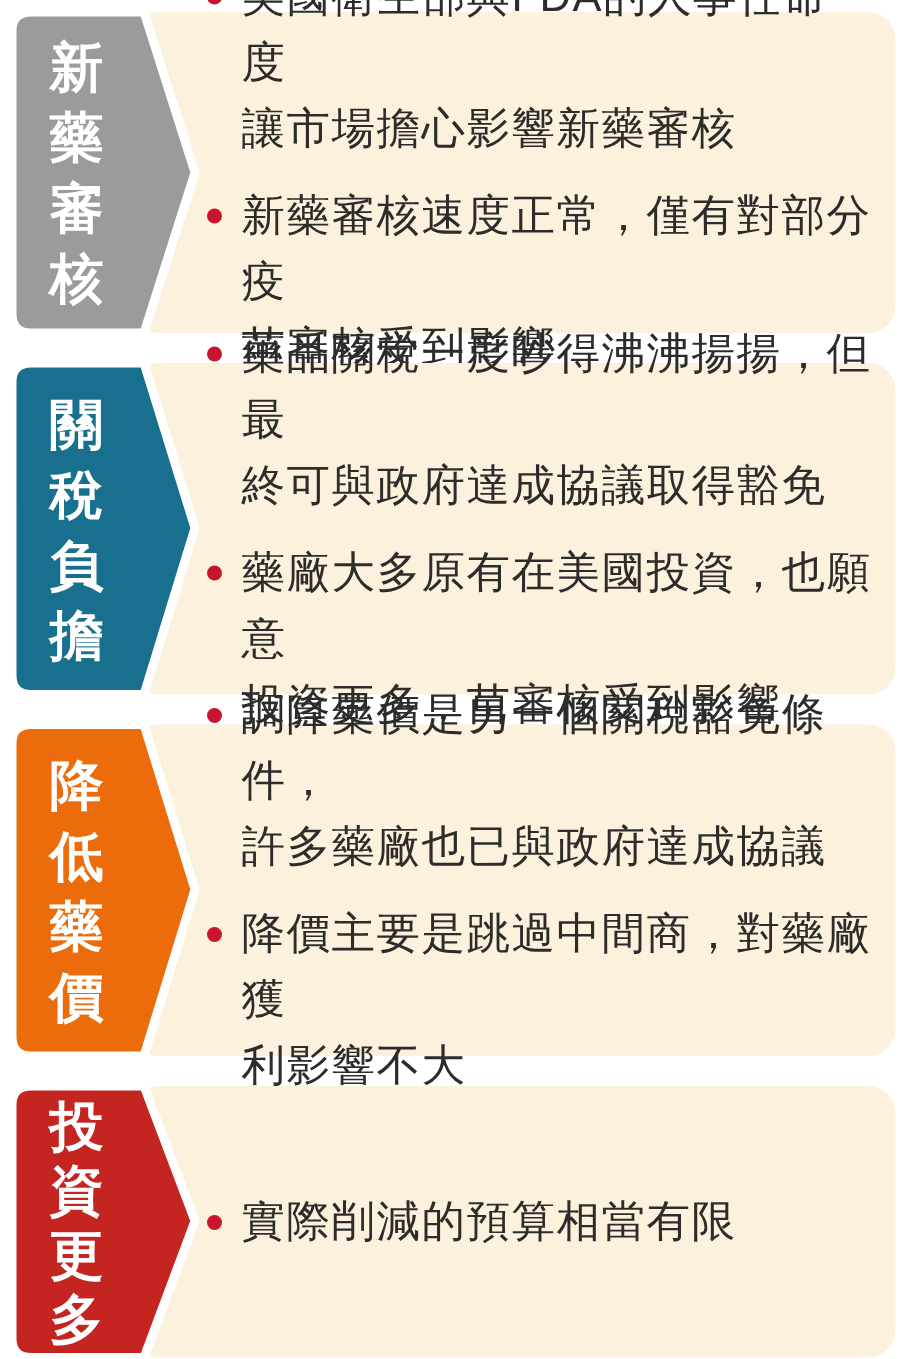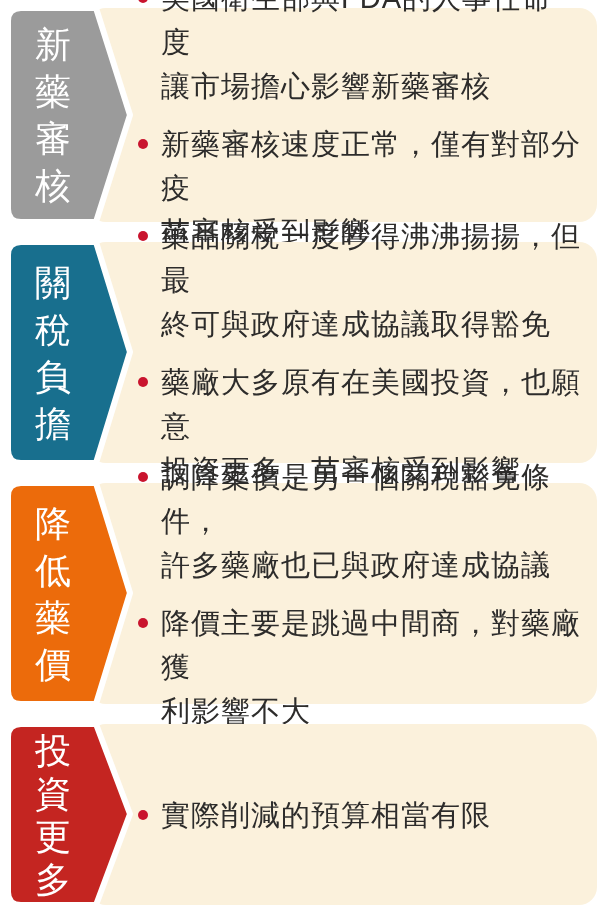--- a/index.html
+++ b/index.html
@@ -60,24 +60,24 @@
     position: absolute;
     left: 8px; top: 0;
     width: 88px; height: 100%;
     display: flex;
     align-items: center;
     justify-content: center;
   }
   .label-text {
     width: 38px;
     font-size: 36px;
-    font-weight: normal;
+    font-weight: bold;
     color: #ffffff;
     line-height: 47px;
-    text-align: right;
+    text-align: left;
     word-break: break-all;
   }
   .row-4 .label-text { line-height: 43px; }
 </style>
 </head>
 <body>
 
 <div class="infographic">
 
   <section class="row row-1">

